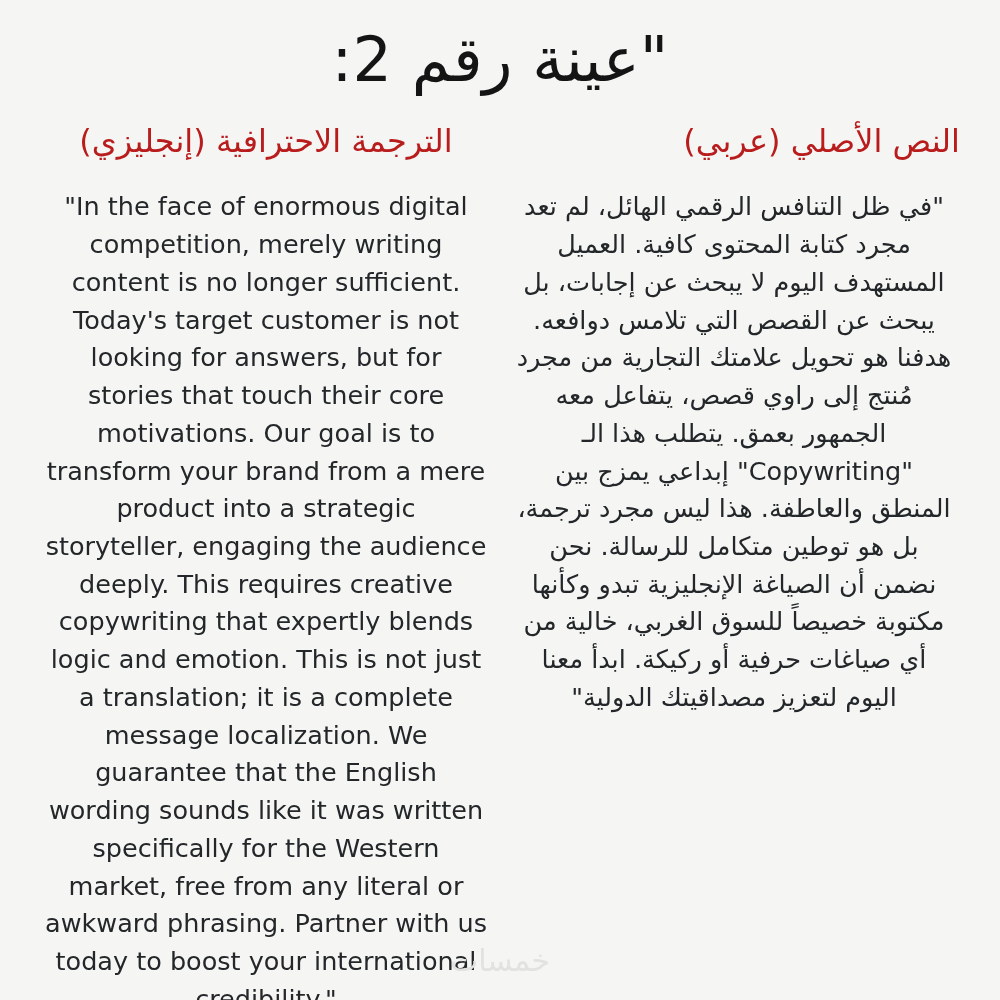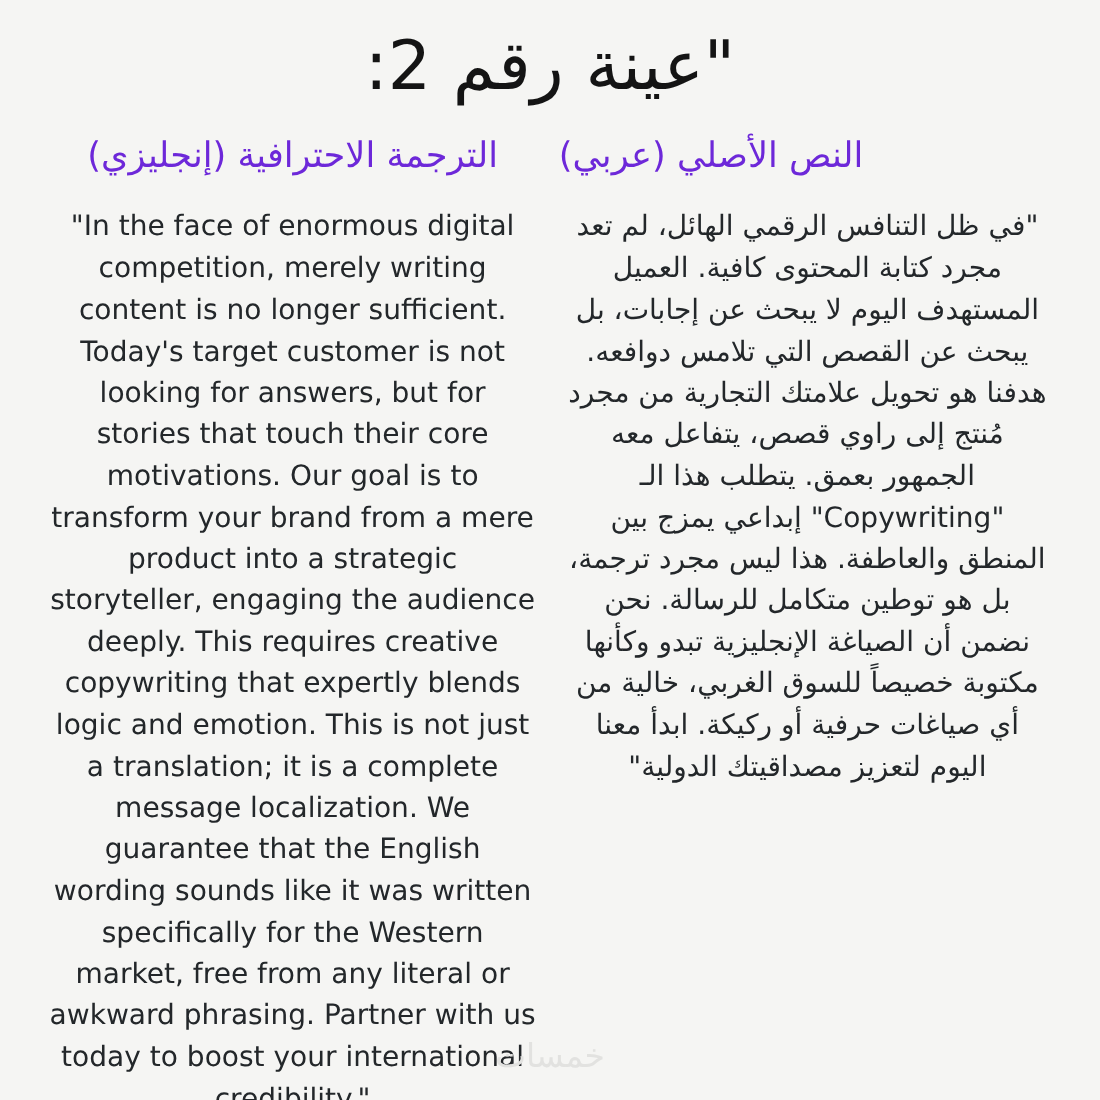--- a/index.html
+++ b/index.html
@@ -47,29 +47,29 @@
     order: 1;
   }
   .col-ar {
     order: 2;
   }
   .col-heading {
     font-size: 32px;
     font-weight: 400;
     line-height: 1.3;
     margin: 0 0 5px 0;
-    color: #6d28d9;
+    color: #b91c1c;
     direction: rtl;
   }
   .heading-en {
     text-align: center;
     padding: 0 4px;
   }
   .heading-ar {
-    text-align: left;
+    text-align: right;
   }
   .body-text {
     font-size: 25.5px;
     line-height: 1.48;
     color: #23272a;
   }
   .body-en {
     direction: ltr;
     text-align: center;
     padding: 0 4px;

